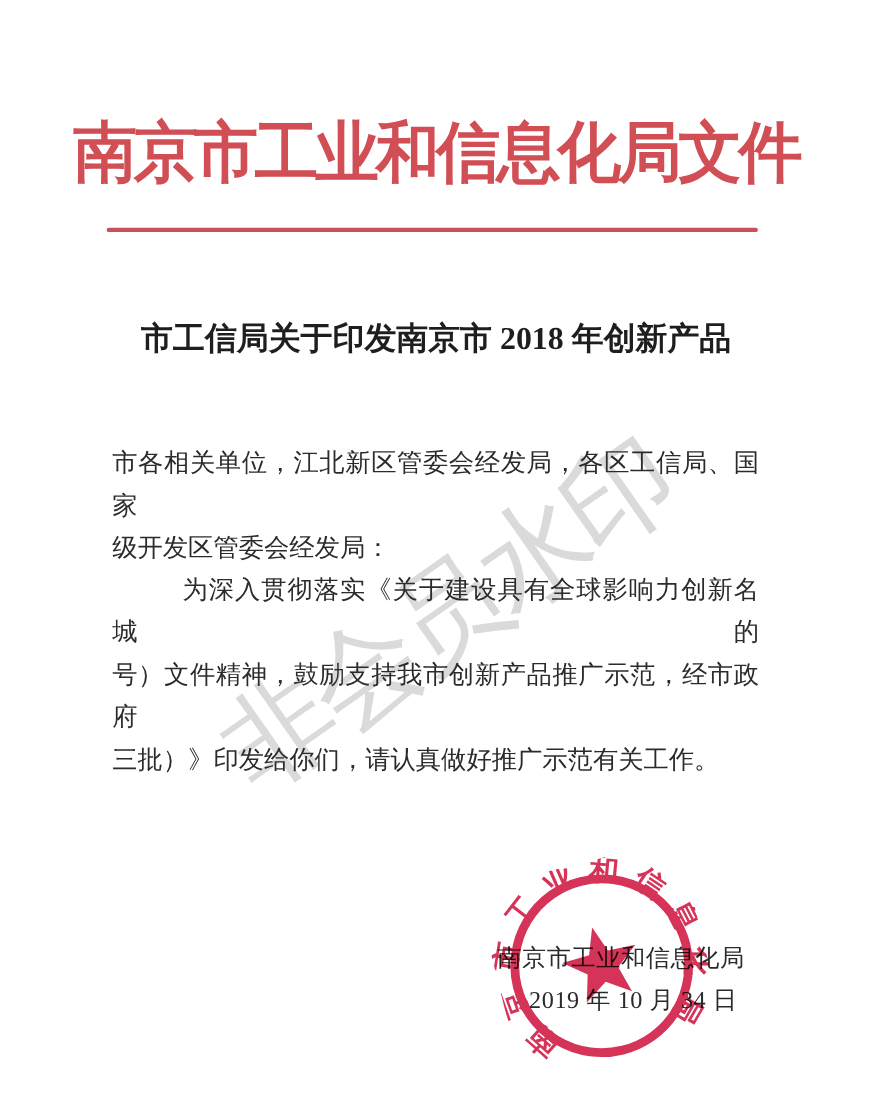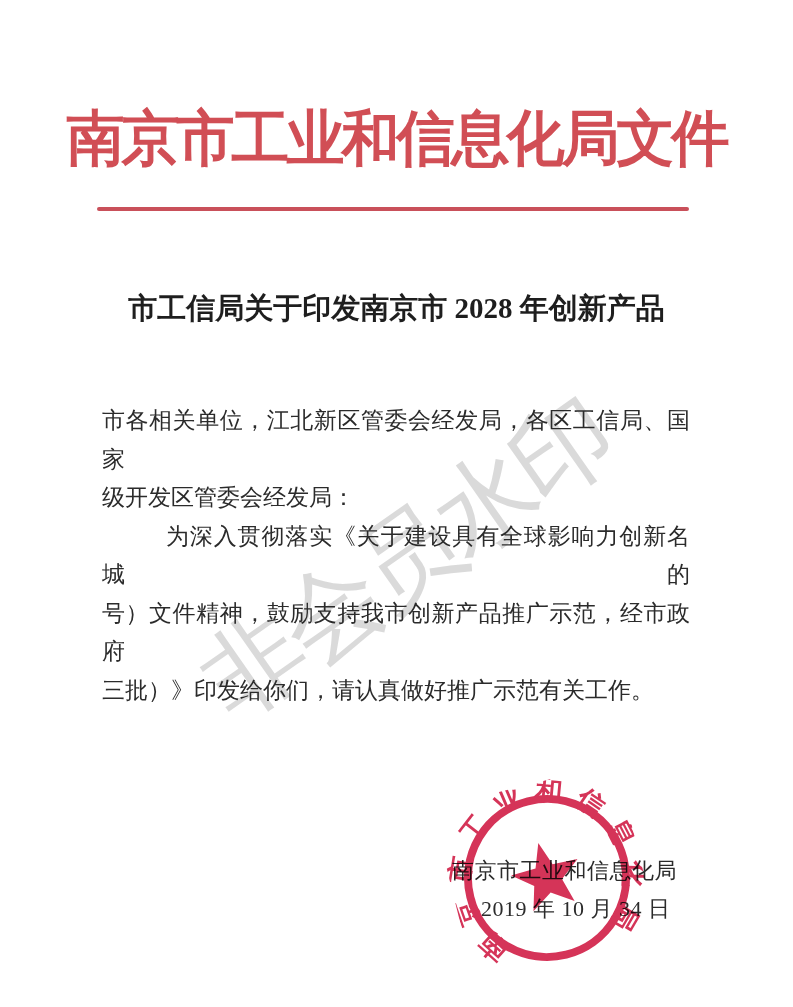--- a/index.html
+++ b/index.html
@@ -78,21 +78,21 @@
 <div class="page">
 
   <div class="watermark">非会员水印</div>
 
   <header class="letterhead">
     <h1 class="letterhead-title">南京市工业和信息化局文件</h1>
     <div class="letterhead-rule"></div>
   </header>
 
   <section class="doc-title">
-    <div>市工信局关于印发南京市 2028 年创新产品</div>
+    <div>市工信局关于印发南京市 2018 年创新产品</div>
   </section>
 
   <section class="doc-body">
     <div class="line j">市各相关单位，江北新区管委会经发局，各区工信局、国家</div>
     <div class="line">级开发区管委会经发局：</div>
     <div class="line j indent">为深入贯彻落实《关于建设具有全球影响力创新名城的</div>
     <div class="line j">号）文件精神，鼓励支持我市创新产品推广示范，经市政府</div>
     <div class="line">三批）》印发给你们，请认真做好推广示范有关工作。</div>
   </section>
 

